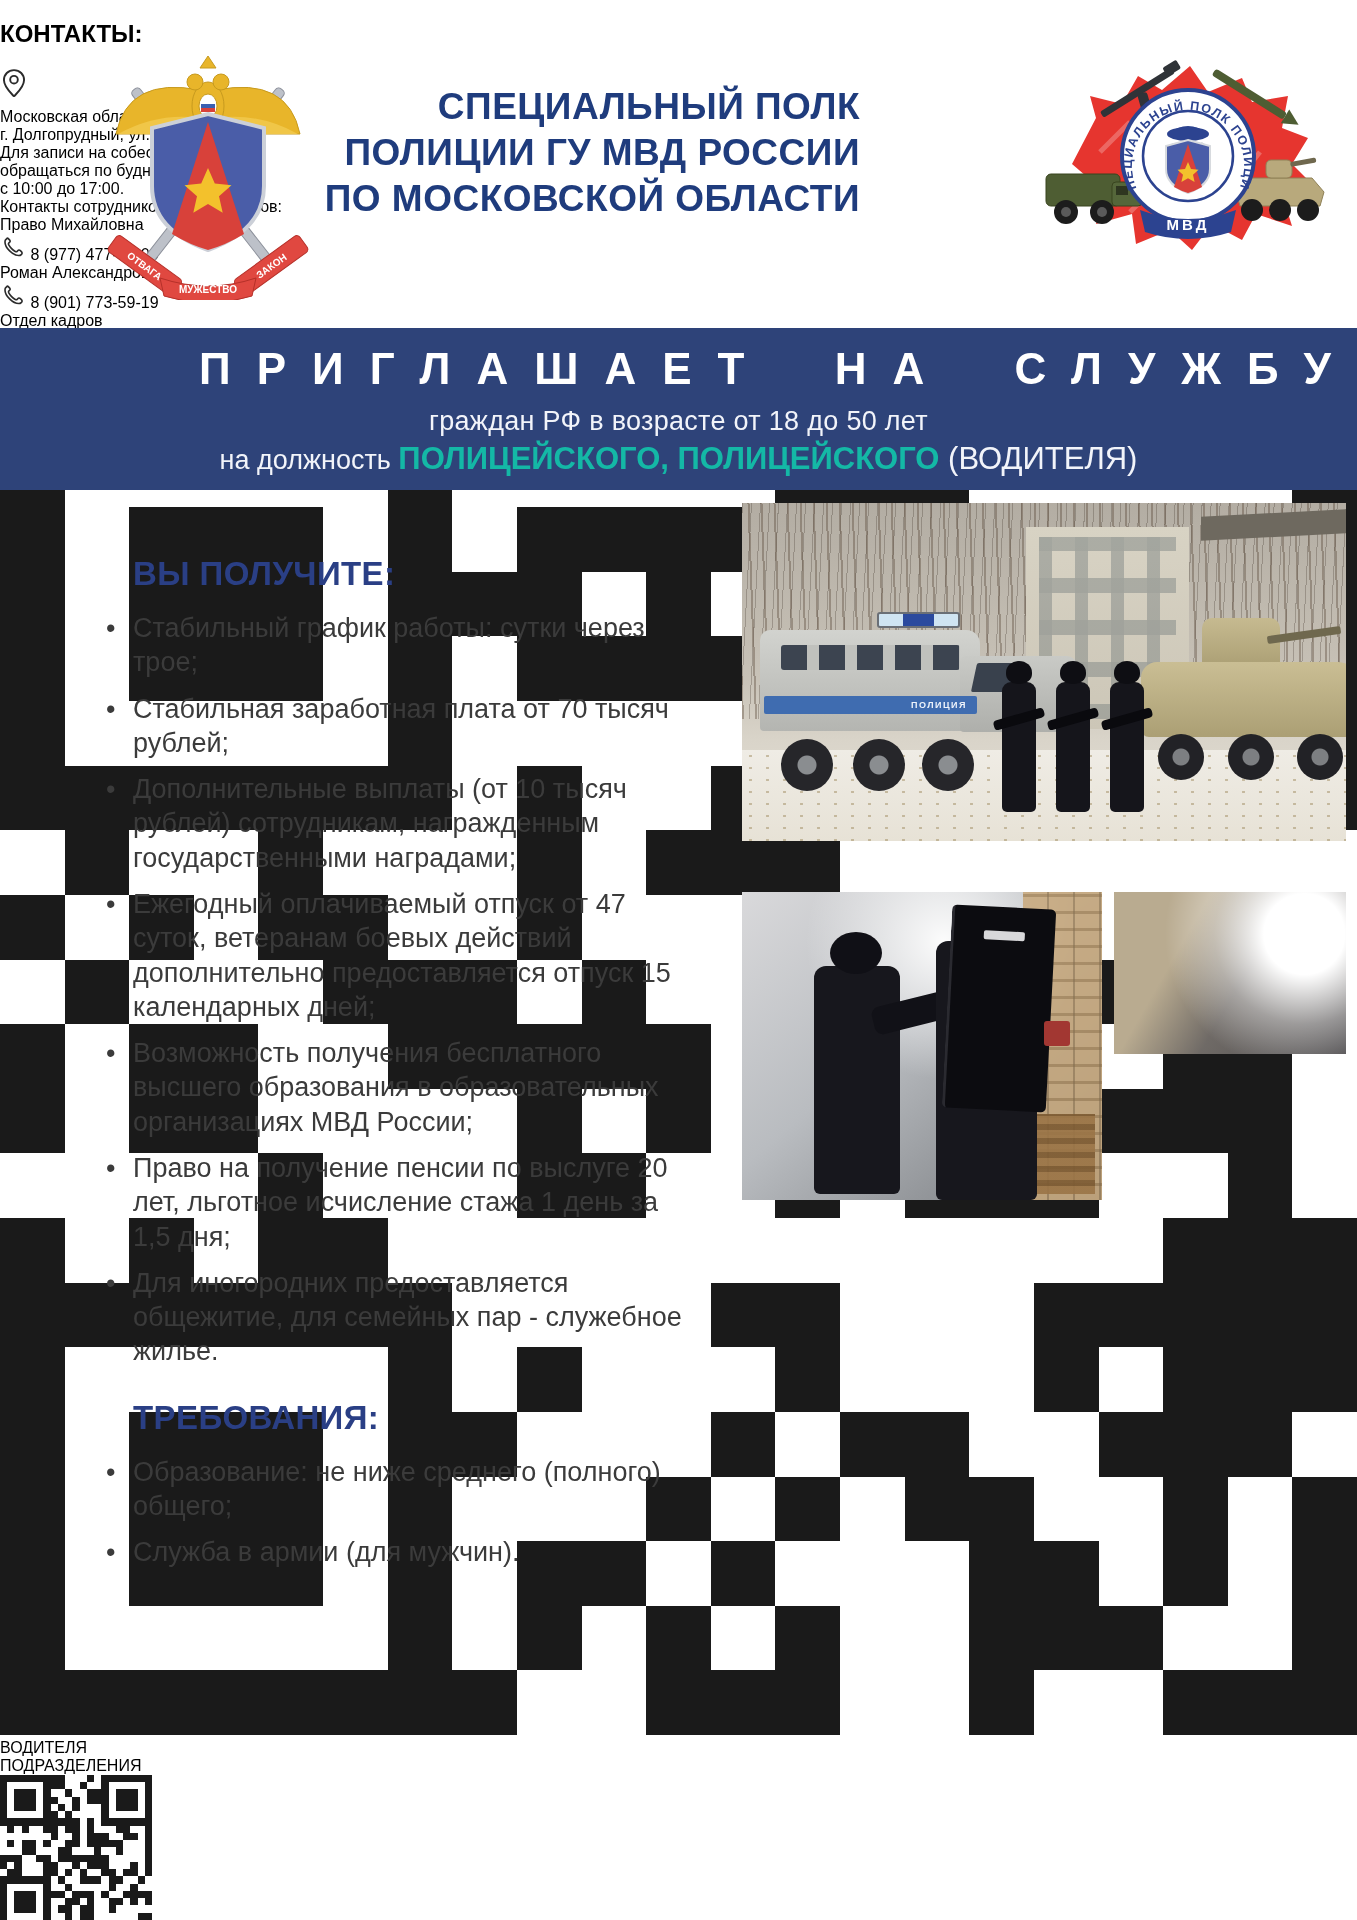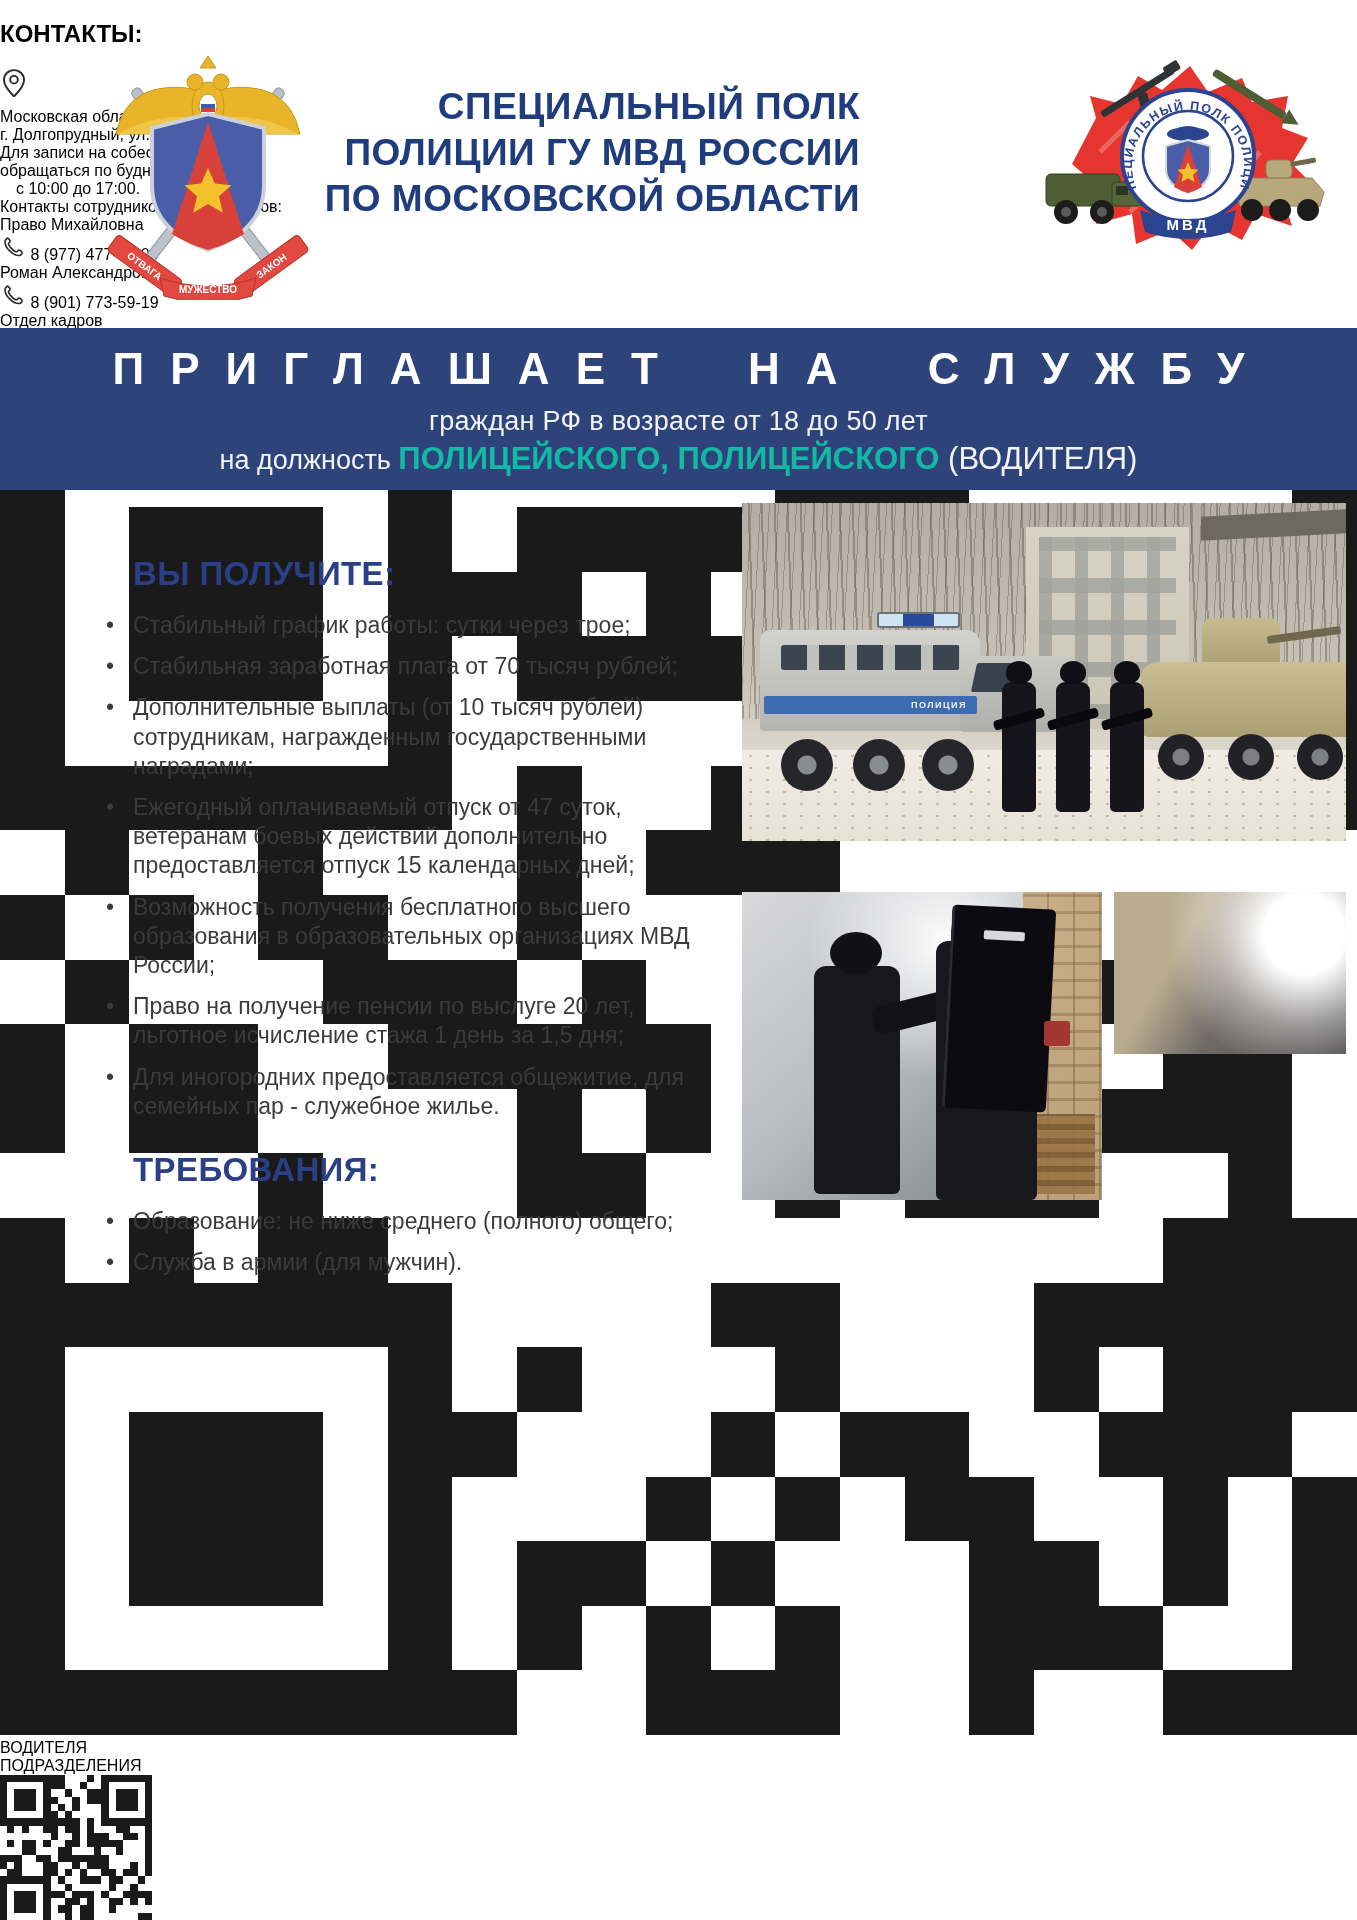--- a/index.html
+++ b/index.html
@@ -9,34 +9,34 @@
           font-family:"Liberation Sans","DejaVu Sans",sans-serif;overflow:hidden;}
 
   
   .emblem-left{position:absolute;left:88px;top:34px;width:240px;height:266px;}
   .emblem-right{position:absolute;left:1040px;top:42px;width:292px;height:226px;}
   .header-title{position:absolute;left:300px;top:84px;width:560px;text-align:right;
                 color:#1f3c7d;font-weight:bold;font-size:37px;line-height:46px;letter-spacing:.5px;}
 
   
   .band{position:absolute;left:0;top:328px;width:1357px;height:162px;background:#2e4379;color:#fff;}
-  .band-line1{position:absolute;left:0;right:0;top:16px;text-align:center;font-size:44px;font-weight:bold;
+  .band-line1{position:absolute;left:0;right:0;top:16px;text-align:right;font-size:44px;font-weight:bold;
               letter-spacing:26px;word-spacing:26px;text-indent:26px;white-space:nowrap;}
   .band-line2{position:absolute;left:0;right:0;top:78px;text-align:center;font-size:27px;font-weight:400;
               letter-spacing:.3px;color:#f2f4fa;}
   .band-line3{position:absolute;left:0;right:0;top:113px;text-align:center;font-size:27px;color:#f2f4fa;}
   .band-line3 .b3-bold{font-size:31px;font-weight:bold;color:#14b8a6;}
   .band-line3 .b3-light{font-size:31px;font-weight:400;}
 
   
   .left-col{position:absolute;left:100px;top:555px;width:600px;}
   .sec-heading{color:#2a3f85;font-size:33px;font-weight:800;letter-spacing:.4px;margin:0 0 18px 33px;}
   ul.bullets{list-style:none;margin:0;padding:0;}
   ul.bullets li{position:relative;padding-left:33px;margin-bottom:12px;color:#3b3b3b;
-                font-size:23px;line-height:1.27;}
+                font-size:27px;line-height:1.27;}
   ul.bullets li::before{content:"•";position:absolute;left:6px;top:0;color:#3b3b3b;}
   .req-block{margin-top:30px;}
 
   
   .photo{position:absolute;overflow:hidden;background:#cfcabf;}
   .photo *{position:absolute;}
   #photo-main{left:742px;top:503px;width:604px;height:338px;background:linear-gradient(180deg,#b3ada3,#c8c2b7 52%,#d9d4c9 70%,#e8e4da);}
   .m-trees{left:0;top:0;width:100%;height:64%;
      background:repeating-linear-gradient(88deg,rgba(80,62,46,.45) 0 2px,transparent 2px 13px),
                 repeating-linear-gradient(93deg,rgba(60,48,38,.35) 0 1px,transparent 1px 9px);opacity:.8;}
@@ -435,21 +435,21 @@
     <svg width="28" height="36" viewBox="0 0 26 34">
       <path d="M13 2C7.5 2 3.5 6.2 3.5 11.4c0 6.5 7.2 12.9 9 14.9.3.3.7.3 1 0 1.8-2 9-8.4 9-14.9C22.5 6.2 18.5 2 13 2z" fill="none" stroke="#2b2b2b" stroke-width="1.8"></path>
       <circle cx="13" cy="11" r="3.6" fill="none" stroke="#2b2b2b" stroke-width="1.8"></circle>
     </svg>
   </span>
 
   <div class="addr" style="top:1650px;">Московская область,</div>
   <div class="addr" style="top:1700px;">г. Долгопрудный,  ул. Восточная, 1</div>
   <div class="addr-b" style="top:1750px;">Для записи на собеседование</div>
   <div class="addr-b" style="top:1800px;">обращаться по будням,</div>
-  <div class="addr-b" style="top:1850px;padding-left:16px;">с 10:00 до 17:00.</div>
+  <div class="addr-b" style="top:1850px;">с 10:00 до 17:00.</div>
 
   <div class="hr-heading">Контакты сотрудников отдела кадров:</div>
 
   <div class="hr-entry" style="top:1656px;">
     <div class="hr-name">Право Михайловна</div>
     <div class="hr-phone">
       <svg width="26" height="26" viewBox="0 0 24 24">
         <path d="M6.6 3.8c.9 0 2.8 2 2.8 2.9 0 .7-.8 1.2-1.3 1.7-.4.4-.4 1 0 1.7.6 1.1 1.5 2.3 2.6 3.4 1.1 1.1 2.3 2 3.4 2.6.7.4 1.3.4 1.7 0 .5-.5 1-1.3 1.7-1.3.9 0 2.9 1.9 2.9 2.8 0 .5-.3 1-.8 1.4-.6.6-1.4.9-2.3.9-2.6 0-5.8-1.7-8.4-4.3C6.3 13.1 4.6 9.9 4.6 7.3c0-.9.3-1.7.9-2.3.4-.5.9-.8 1.1-1.2z" fill="none" stroke="#2b2b2b" stroke-width="1.5" stroke-linejoin="round"></path>
       </svg>
       <span>8 (977) 477-38-00</span>

